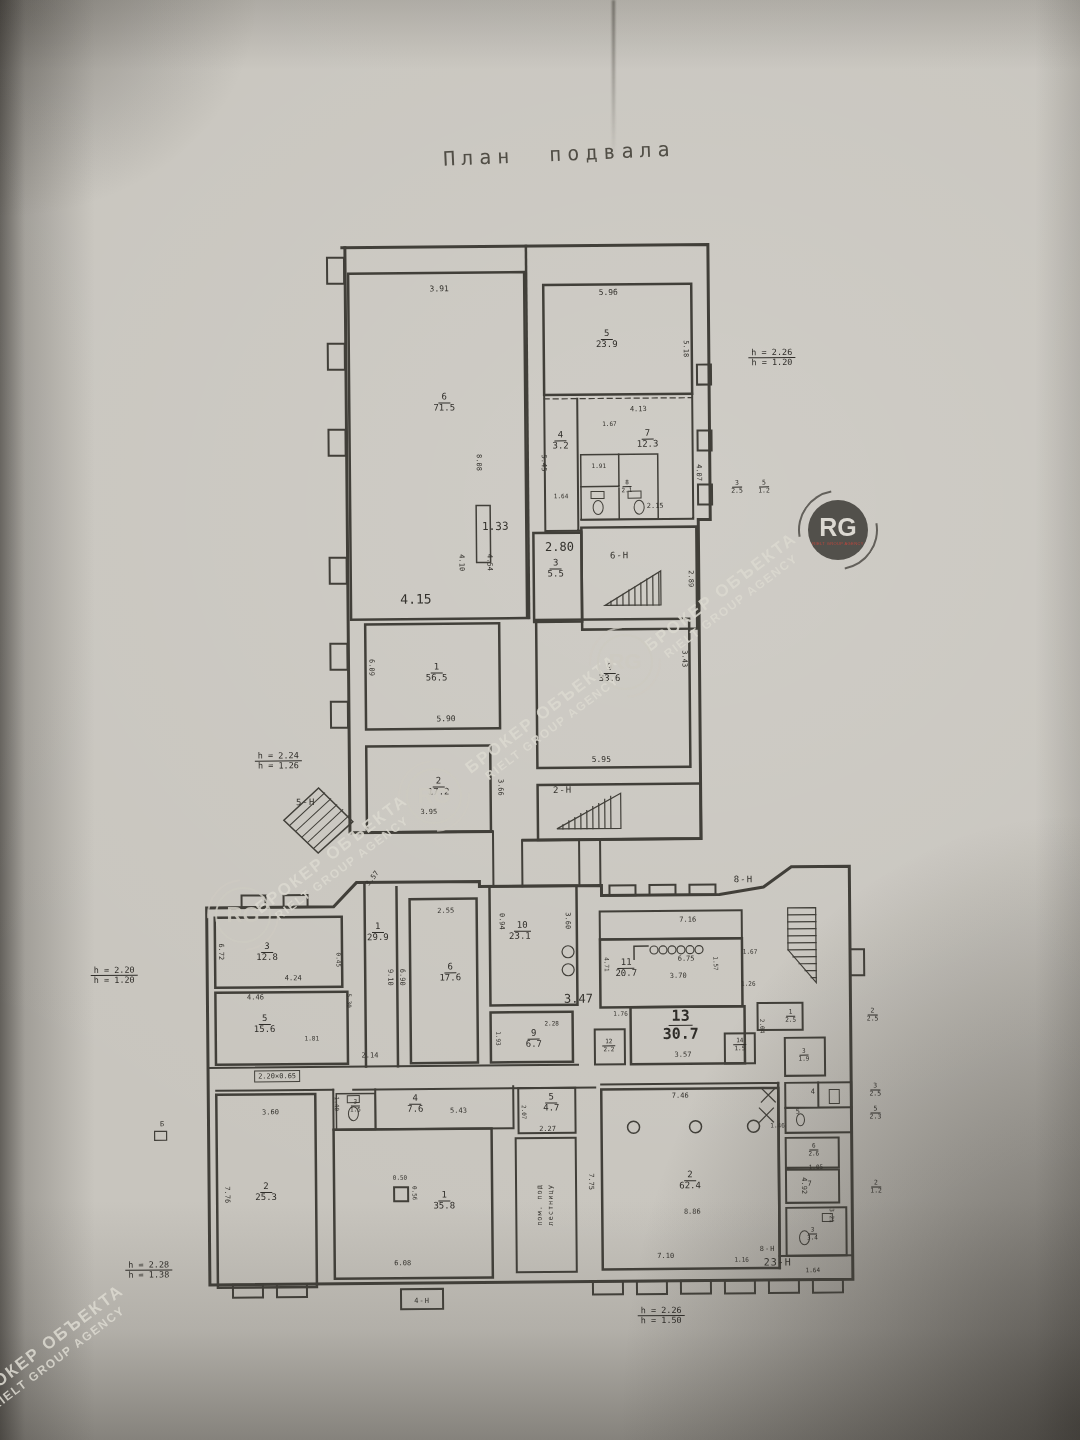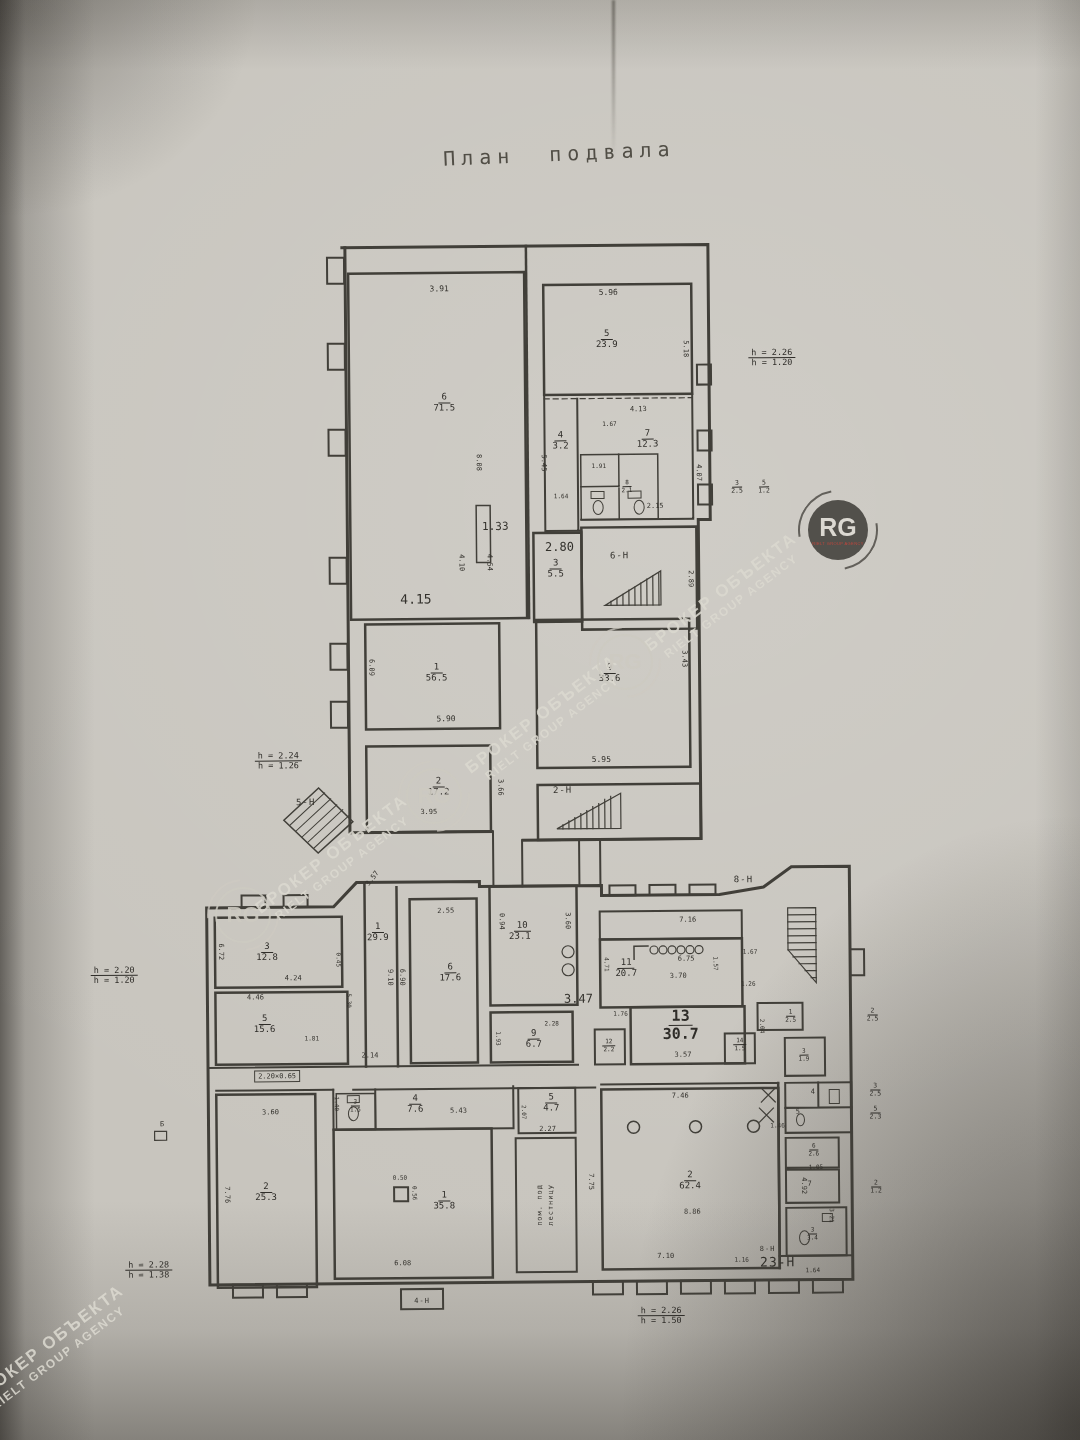--- a/index.html
+++ b/index.html
@@ -424,21 +424,21 @@
         </div>
         <div class="hfrac" style="left: 656px; top: 1317px; transform: translate(-50%, -50%); font-size: 8.5px;">
           <span class="t">h = 2.26</span>
           <span>h = 1.50</span>
         </div>
         <div class="mark" style="left: 305px; top: 800px; transform: translate(-50%, -50%);">5-Н</div>
         <div class="mark" style="left: 621px; top: 556px; transform: translate(-50%, -50%);">6-Н</div>
         <div class="mark" style="left: 562px; top: 790px; transform: translate(-50%, -50%);">2-Н</div>
         <div class="mark" style="left: 742px; top: 881px; transform: translate(-50%, -50%);">8-Н</div>
         <div class="mark" style="left: 763px; top: 1251px; transform: translate(-50%, -50%); font-size: 7px;">8-Н</div>
-        <div class="mark" style="left: 773px; top: 1264px; transform: translate(-50%, -50%); font-size: 13px;">23-Н</div>
+        <div class="mark" style="left: 773px; top: 1264px; transform: translate(-50%, -50%); font-size: 10px;">23-Н</div>
         <div class="mark" style="left: 417px; top: 1300px; transform: translate(-50%, -50%); font-size: 7px;">4-Н</div>
         <div class="mark" style="left: 810px; top: 1094px; transform: translate(-50%, -50%); font-size: 7px;">4</div>
         <div class="mark" style="left: 795px; top: 1114px; transform: translate(-50%, -50%); font-size: 7px;">5</div>
         <div class="mark" style="left: 806px; top: 1186px; transform: translate(-50%, -50%); font-size: 7px;">7</div>
         <div class="mark" style="left: 159px; top: 1121px; transform: translate(-50%, -50%); font-size: 7px;">Б</div>
         <div class="note" style="left: 274px; top: 1074px; transform: translate(-50%, -50%);">2.20×0.65</div>
         <div class="vtext" style="left: 541px; top: 1205px; transform: translate(-50%, -50%) rotate(-90deg);">
           <div>пом. под</div>
           <div>лестницу</div>
         </div>

